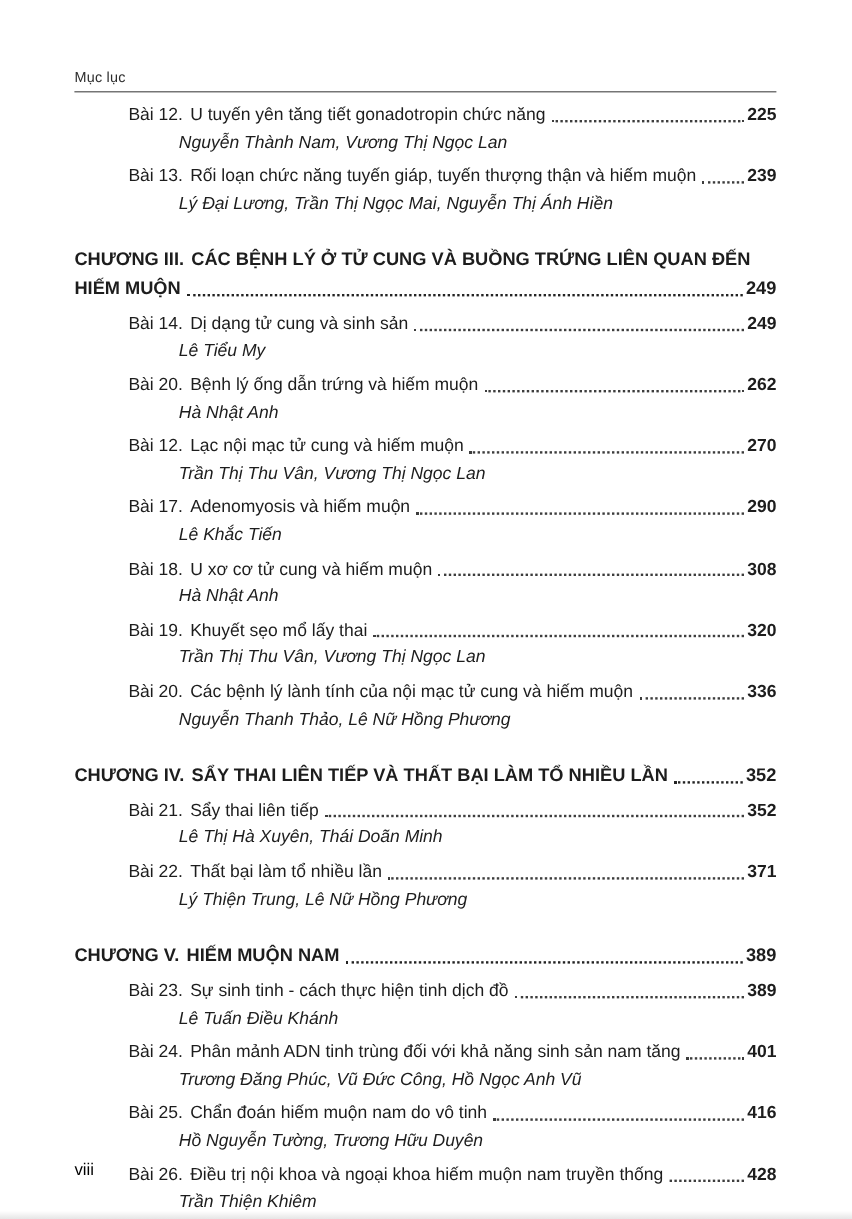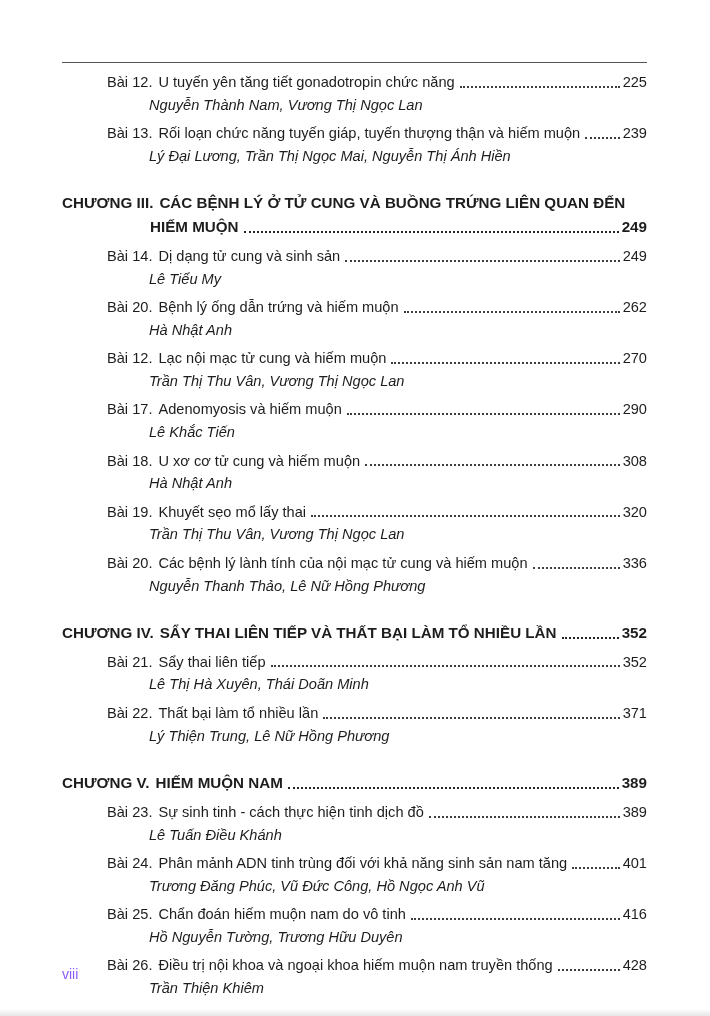--- a/index.html
+++ b/index.html
@@ -19,49 +19,50 @@
 
   .row { display:flex; align-items:baseline; white-space:nowrap; line-height:1.28;margin-top:28px; }
   .item { margin-left:45px; margin-top:10px; font-size:14.6px; font-weight:500;align-items:flex-end; }
   .item .num { margin-right:6px; }
   .leader {
     flex:1 1 auto; min-width:10px;
     border-bottom:2px dotted #3d3d3d;
     align-self:flex-end;
     margin:0 3px 4px 5px;
   }
-  .pagenum { font-weight:400; }
+  .pagenum { font-weight:700; }
   .authors {
     margin-left:87px; margin-top:5px;
     font-size:14.6px; font-style:italic; font-weight:500;
     line-height:1.2;
   }
 
   .chapter { font-weight:700; font-size:15.2px; margin-top:20px; }
   .chapter .row { line-height:1.3; }
   .chapter .num { margin-right:6px; }
-  .chapter .row2 { margin-left:88px; margin-top:4px;text-align:center; }
+  .chapter .row2 { margin-top:4px;text-align:center; }
   .chapter .leader { border-bottom-color:#232323; margin-bottom:4px; }
   .chapter .pagenum { font-weight:700; }
 
   .footer {
     position:absolute; left:62px; top:966px;
-    font-size:14px; font-weight:500; color:#8b5cf6;
+    font-size:14px; font-weight:500; color:#000000;
   }
   .bottom-edge {
     position:absolute; left:0; right:0; bottom:0; height:7px;
     background:linear-gradient(to bottom, rgba(0,0,0,0), rgba(0,0,0,0.10));
   }
 </style>
 </head>
 <body>
 
 <div class="page">
   <div class="content">
 
+    <div class="running-head">Mục lục</div>
     <div class="head-rule"></div>
 
     <div class="row item">
       <span class="num">Bài 12.</span>
       <span class="ttl">U tuyến yên tăng tiết gonadotropin chức năng</span>
       <span class="leader"></span>
       <span class="pagenum">225</span>
     </div>
     <div class="authors">Nguyễn Thành Nam, Vương Thị Ngọc Lan</div>
 

